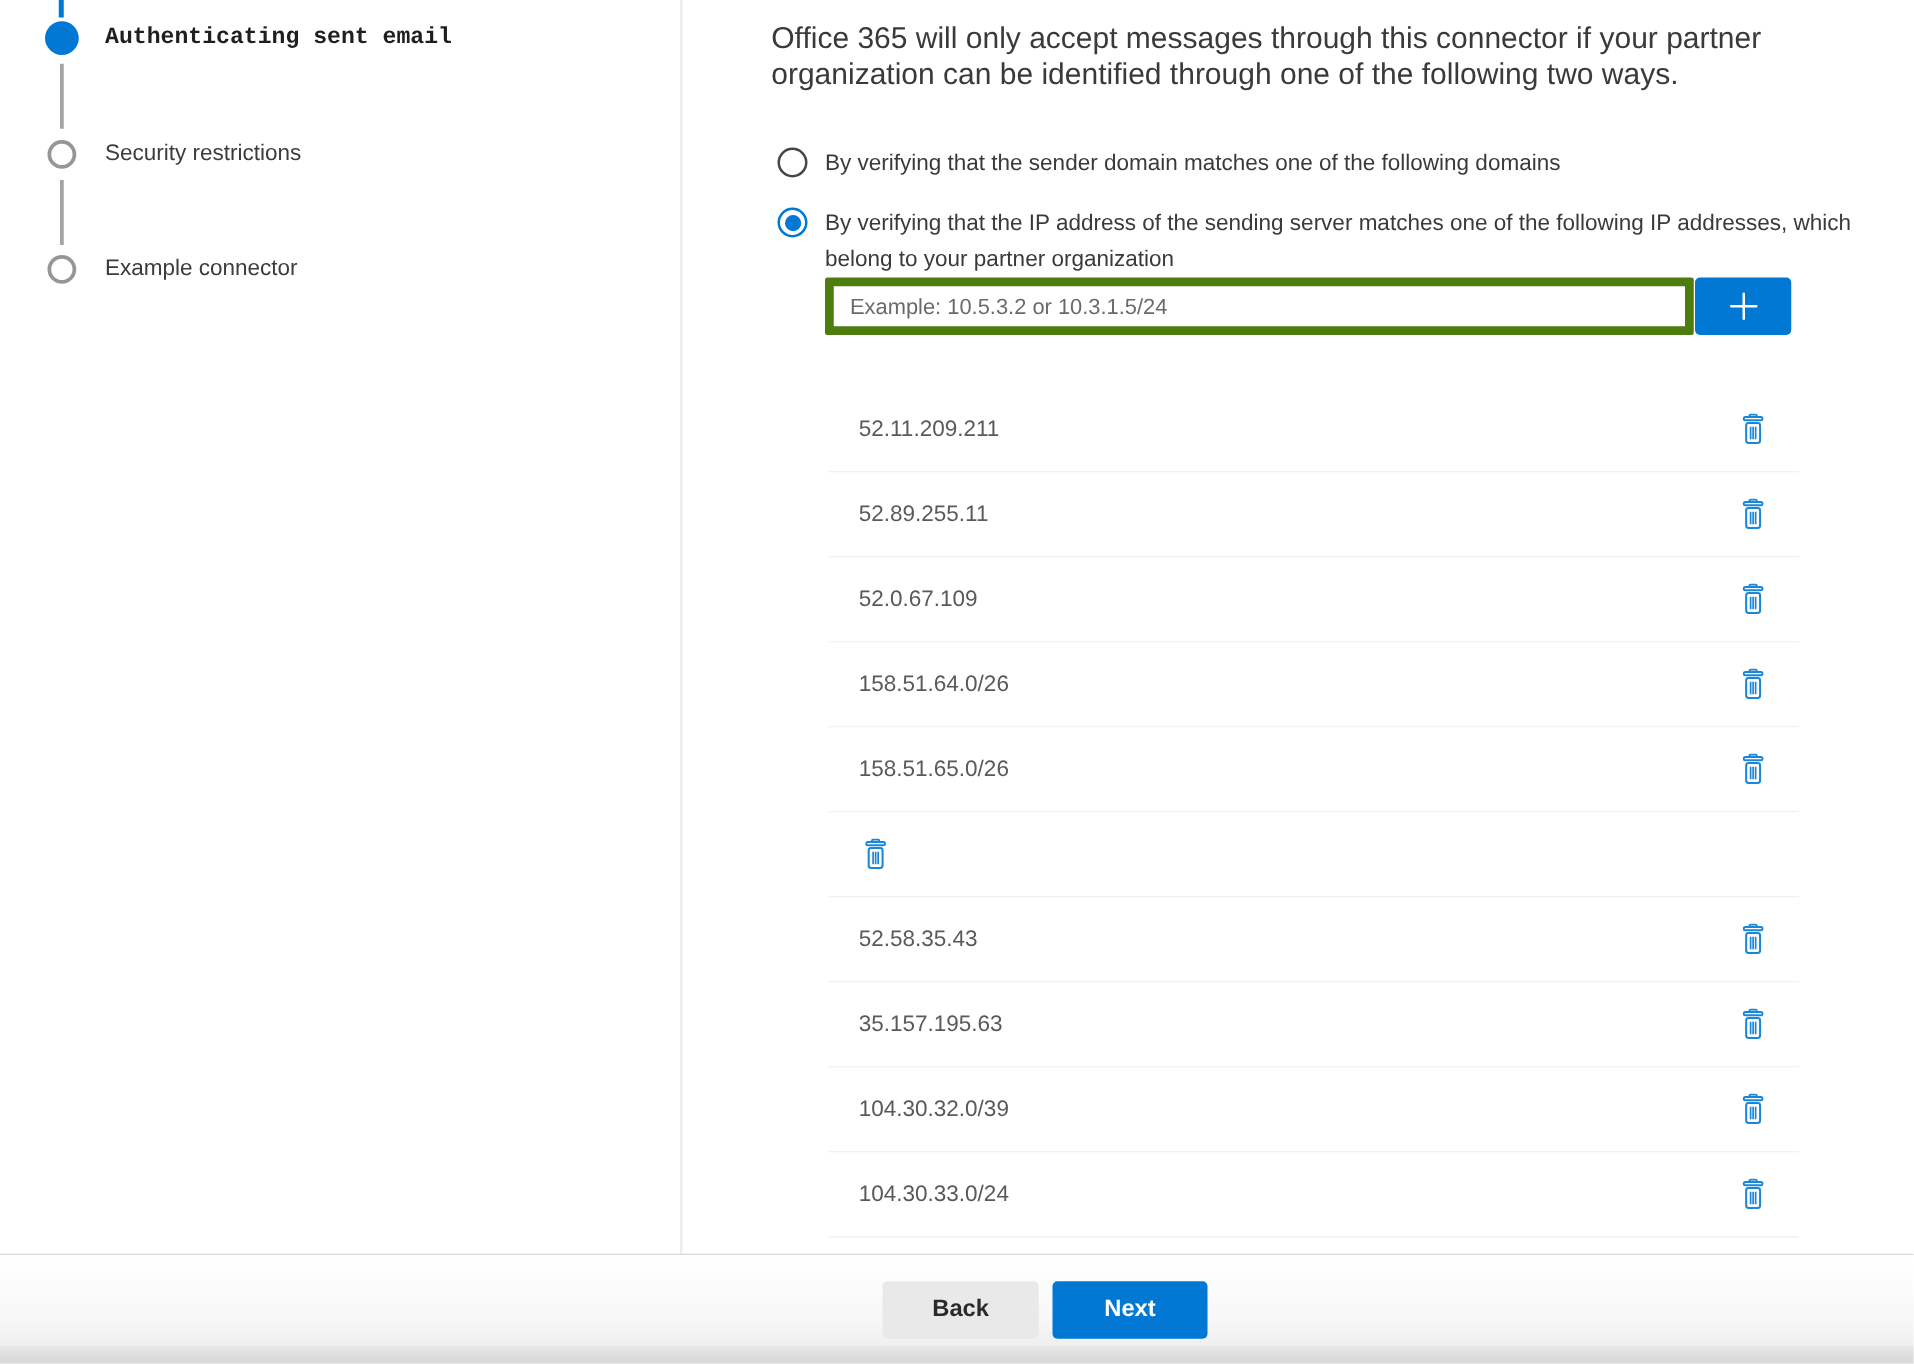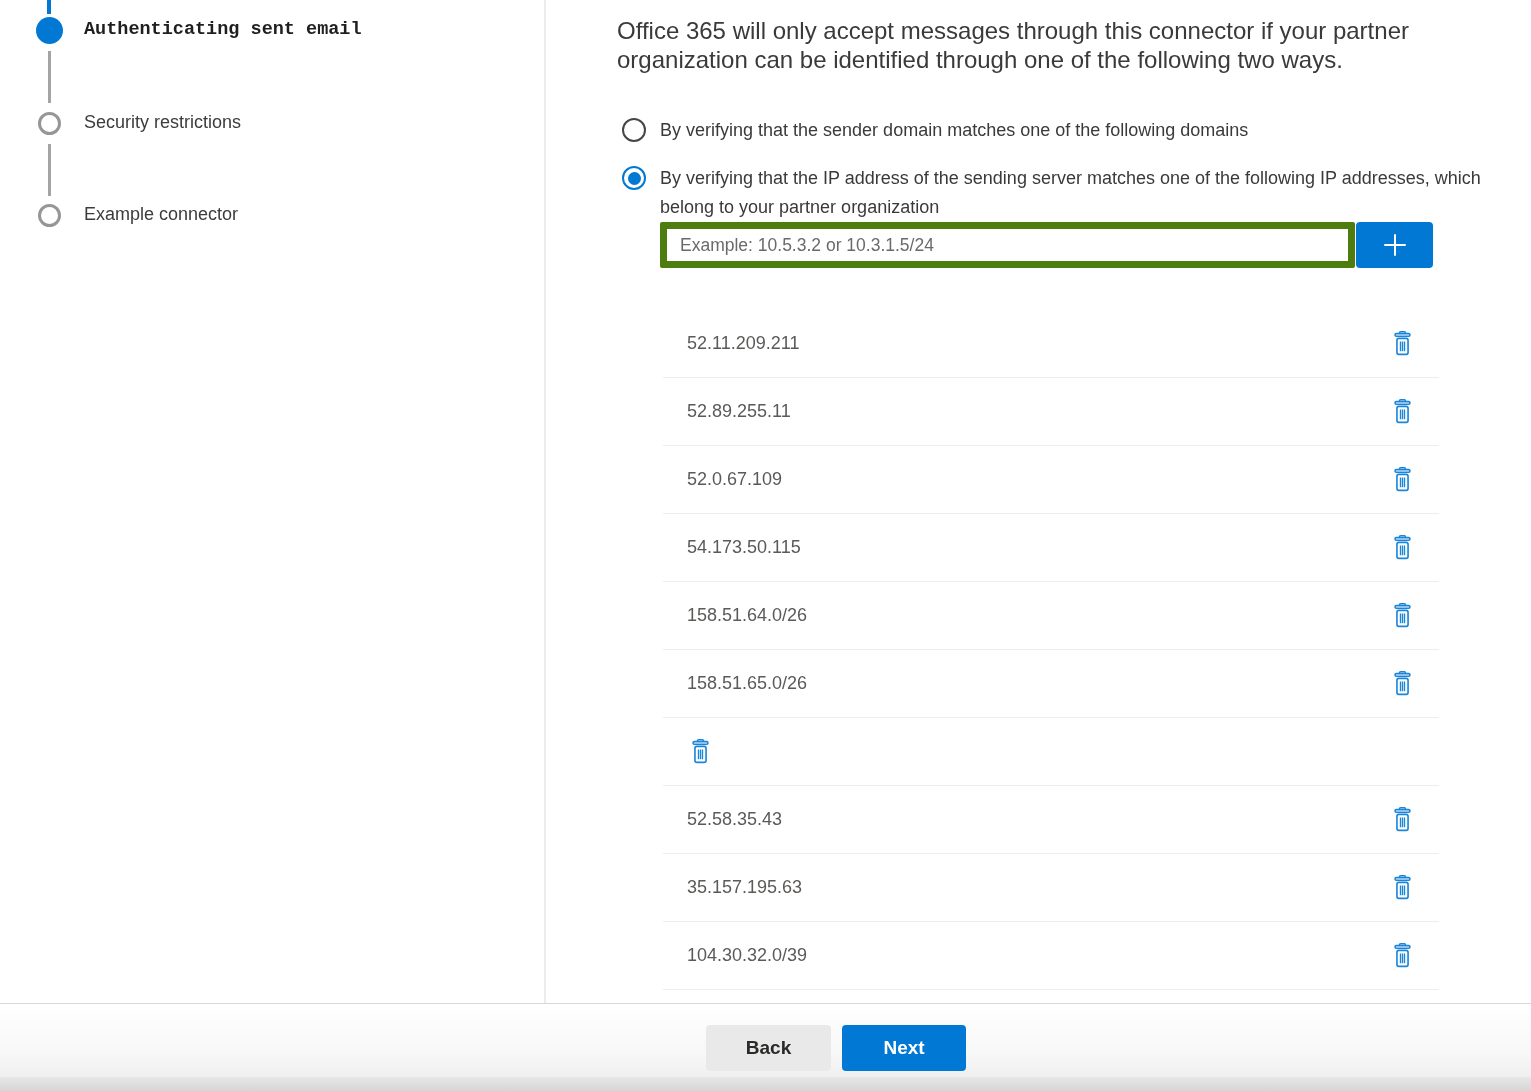--- a/index.html
+++ b/index.html
@@ -149,33 +149,20 @@
               <svg width="23" height="27" viewBox="0 0 24 27" fill="none">
                 <path d="M8.9 3.1 V2.3 a1.1 1.1 0 0 1 1.1-1.1 h4 a1.1 1.1 0 0 1 1.1 1.1 V3.1" stroke="#1a86d9" stroke-width="1.6"></path>
                 <rect x="4.2" y="3.2" width="15.6" height="2.7" rx="1.3" stroke="#1a86d9" stroke-width="1.6"></rect>
                 <rect x="6.2" y="8.2" width="11.6" height="16.6" rx="2" stroke="#1a86d9" stroke-width="1.7"></rect>
                 <path d="M9.9 11.4v10.3 M12 11.4v10.3 M14.1 11.4v10.3" stroke="#1a86d9" stroke-width="1.4"></path>
               </svg>
             </span>
           </button>
         </div>
 
-        <div class="ip-row">
-          <span class="ip-text">54.173.50.115</span>
-          <button class="trash-btn">
-            <span style="display:flex;">
-              <svg width="23" height="27" viewBox="0 0 24 27" fill="none">
-                <path d="M8.9 3.1 V2.3 a1.1 1.1 0 0 1 1.1-1.1 h4 a1.1 1.1 0 0 1 1.1 1.1 V3.1" stroke="#1a86d9" stroke-width="1.6"></path>
-                <rect x="4.2" y="3.2" width="15.6" height="2.7" rx="1.3" stroke="#1a86d9" stroke-width="1.6"></rect>
-                <rect x="6.2" y="8.2" width="11.6" height="16.6" rx="2" stroke="#1a86d9" stroke-width="1.7"></rect>
-                <path d="M9.9 11.4v10.3 M12 11.4v10.3 M14.1 11.4v10.3" stroke="#1a86d9" stroke-width="1.4"></path>
-              </svg>
-            </span>
-          </button>
-        </div>
 
         <div class="ip-row">
           <span class="ip-text">158.51.64.0/26</span>
           <button class="trash-btn">
             <span style="display:flex;">
               <svg width="23" height="27" viewBox="0 0 24 27" fill="none">
                 <path d="M8.9 3.1 V2.3 a1.1 1.1 0 0 1 1.1-1.1 h4 a1.1 1.1 0 0 1 1.1 1.1 V3.1" stroke="#1a86d9" stroke-width="1.6"></path>
                 <rect x="4.2" y="3.2" width="15.6" height="2.7" rx="1.3" stroke="#1a86d9" stroke-width="1.6"></rect>
                 <rect x="6.2" y="8.2" width="11.6" height="16.6" rx="2" stroke="#1a86d9" stroke-width="1.7"></rect>
                 <path d="M9.9 11.4v10.3 M12 11.4v10.3 M14.1 11.4v10.3" stroke="#1a86d9" stroke-width="1.4"></path>

